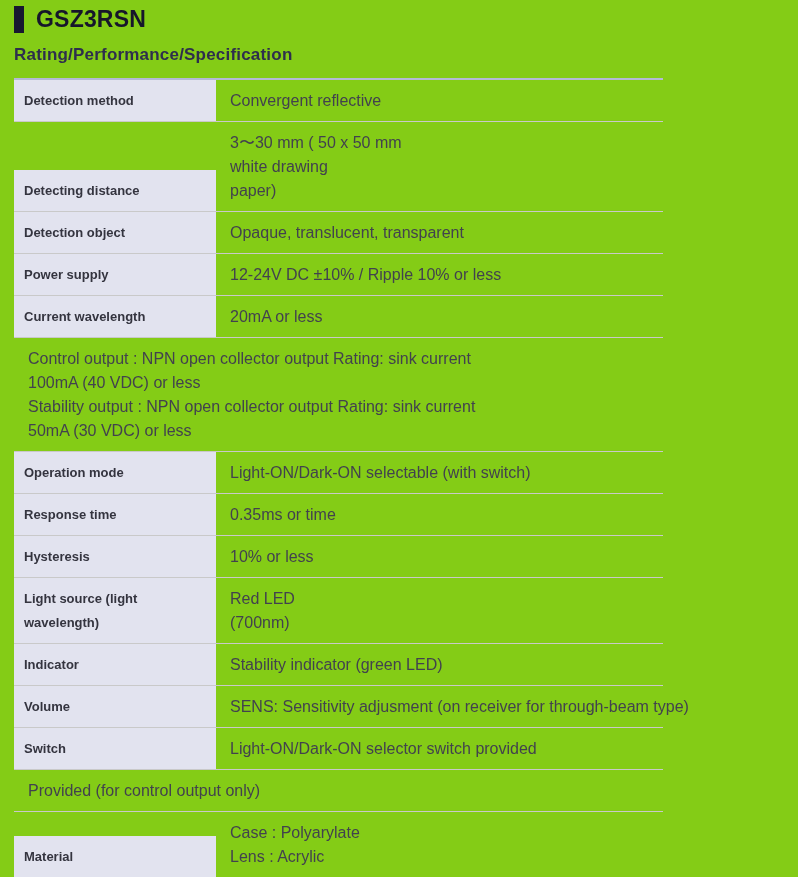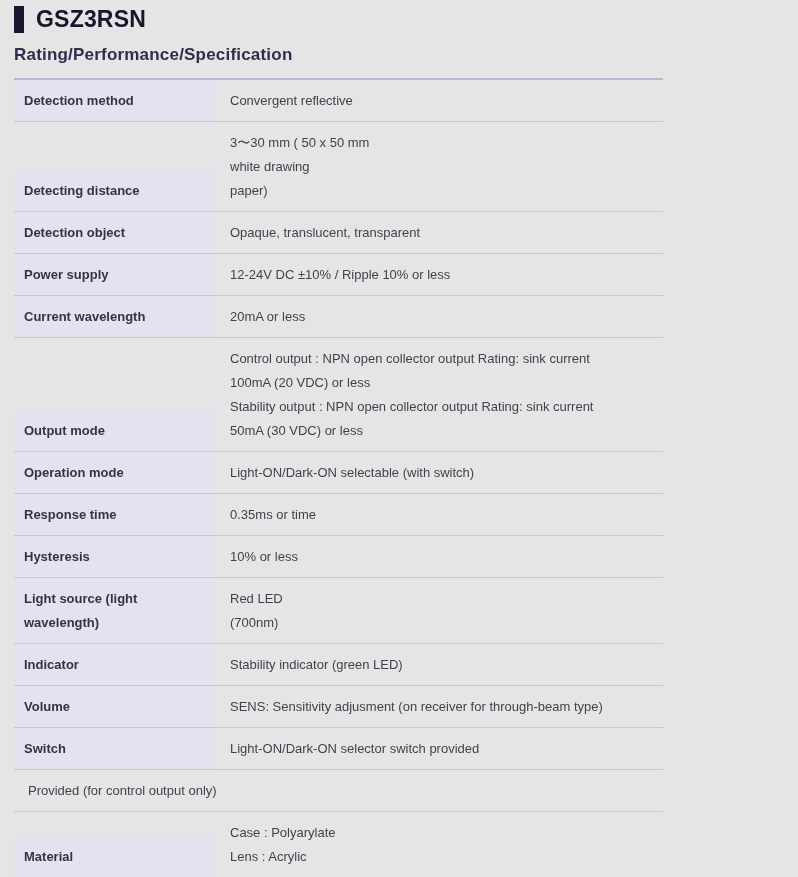--- a/index.html
+++ b/index.html
@@ -6,21 +6,21 @@
     margin: 0;
     padding: 0;
     background: #ffffff;
     font-family: "Liberation Sans", "DejaVu Sans", sans-serif;
     -webkit-font-smoothing: antialiased;
   }
   .page {
     width: 798px;
     height: 877px;
     overflow: hidden;
-    background: #e5e5e5;
+    background: #84cc16;
     position: relative;
   }
   .title-row {
     display: flex;
     align-items: center;
     margin: 6px 0 0 14px;
   }
   .title-marker {
     width: 10px;
     height: 27px;
@@ -58,21 +58,21 @@
     font-size: 13px;
     font-weight: bold;
     line-height: 24px;
     color: var(--label-text, #34343f);
     flex-shrink: 0;
   }
   .spec-value-cell {
     flex: 1;
     box-sizing: border-box;
     padding: 9px 10px 8px 14px;
-    font-size: 13px;
+    font-size: 16px;
     line-height: 24px;
     color: var(--value-text, #42424e);
   }
   .value-line {
     white-space: nowrap;
   }
 </style>
 </head>
 <body>
 
@@ -113,24 +113,23 @@
             <div class="value-line">12-24V DC ±10% / Ripple 10% or less</div>
           </div>
   </div>
         <div class="spec-row">
     <div class="spec-label-cell">Current wavelength</div>
     <div class="spec-value-cell">
             <div class="value-line">20mA or less</div>
           </div>
   </div>
         <div class="spec-row">
-    <div class="spec-label-cell">Output mode</div>
     <div class="spec-value-cell">
             <div class="value-line">Control output : NPN open collector output Rating: sink current</div>
-            <div class="value-line">100mA (20 VDC) or less</div>
+            <div class="value-line">100mA (40 VDC) or less</div>
             <div class="value-line">Stability output : NPN open collector output Rating: sink current</div>
             <div class="value-line">50mA (30 VDC) or less</div>
           </div>
   </div>
         <div class="spec-row">
     <div class="spec-label-cell">Operation mode</div>
     <div class="spec-value-cell">
             <div class="value-line">Light-ON/Dark-ON selectable (with switch)</div>
           </div>
   </div>

